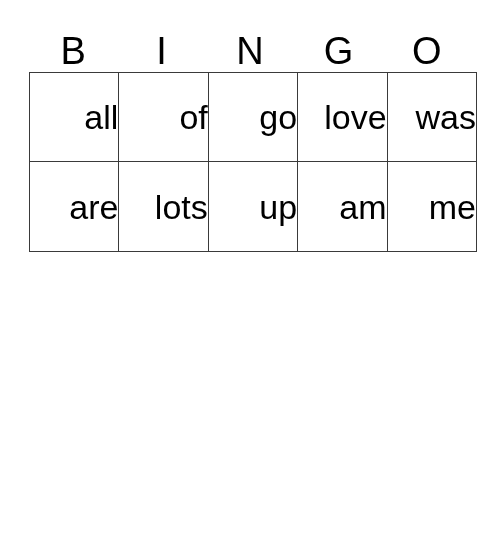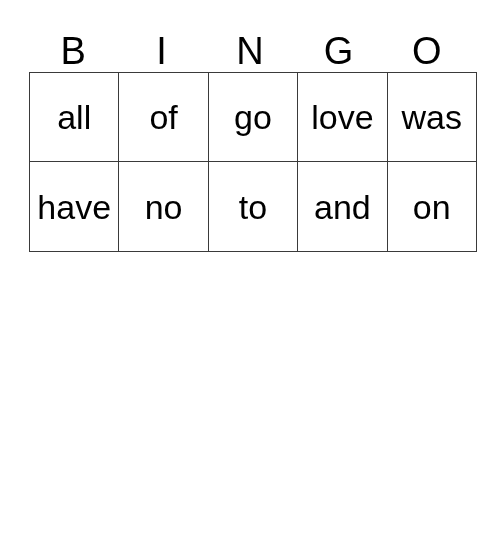--- a/index.html
+++ b/index.html
@@ -47,21 +47,21 @@
   
   #bingo-grid {
     width: 442px;
     border-collapse: collapse;
     table-layout: fixed;
   }
   #bingo-grid td {
     width: 88.4px;
     height: 88.4px;
     border: 1px solid #3a3a3a;
-    text-align: center;
+    text-align: right;
     vertical-align: middle;
     padding: 0;
     overflow: hidden;
     margin-top: 16px;
   }
   .cell-word {
     display: block;
     font-size: 34px;
     line-height: 1;
     white-space: nowrap;
@@ -104,31 +104,31 @@
           </td>
         <td>
             <span class="cell-word">love</span>
           </td>
         <td>
             <span class="cell-word">was</span>
           </td>
       </tr>
       <tr>
         <td>
-            <span class="cell-word">have</span>
+            <span class="cell-word">are</span>
           </td>
         <td>
-            <span class="cell-word">no</span>
+            <span class="cell-word">lots</span>
           </td>
         <td>
-            <span class="cell-word">to</span>
+            <span class="cell-word">up</span>
           </td>
         <td>
-            <span class="cell-word">and</span>
+            <span class="cell-word">am</span>
           </td>
         <td>
-            <span class="cell-word">on</span>
+            <span class="cell-word">me</span>
           </td>
       </tr>
     </tbody>
   </table>
 
 </div>
 
 </body></html>

